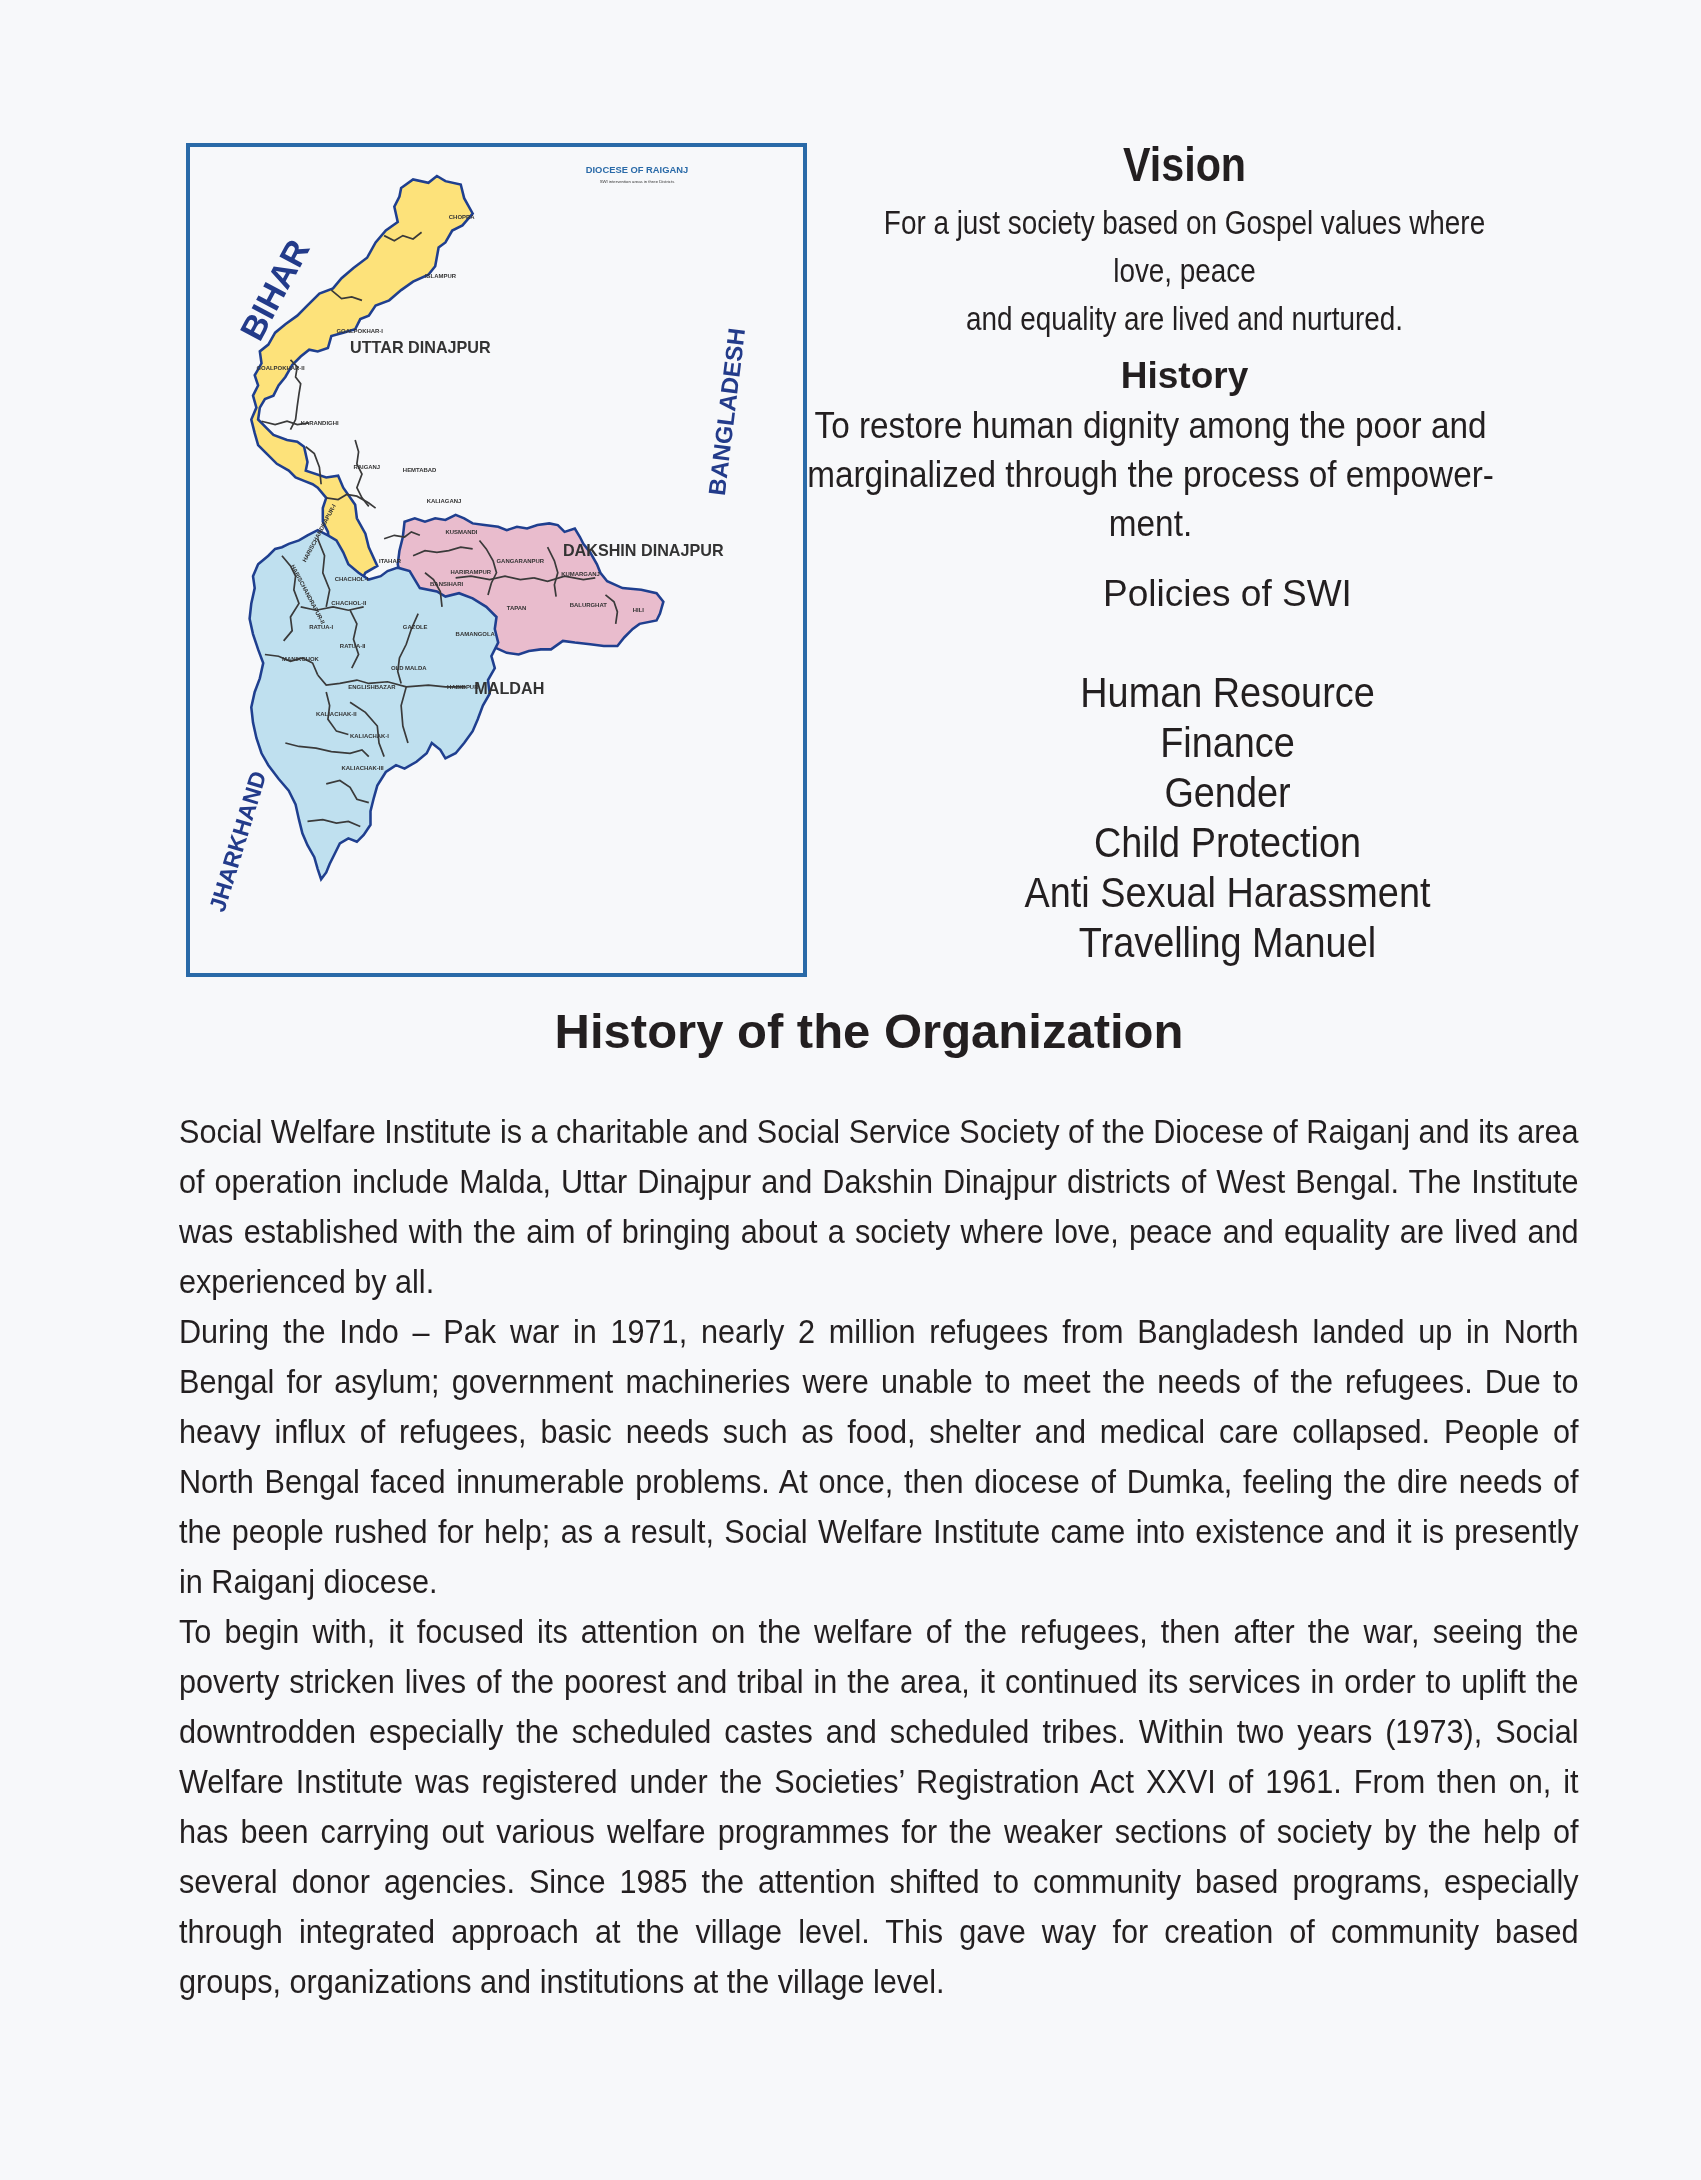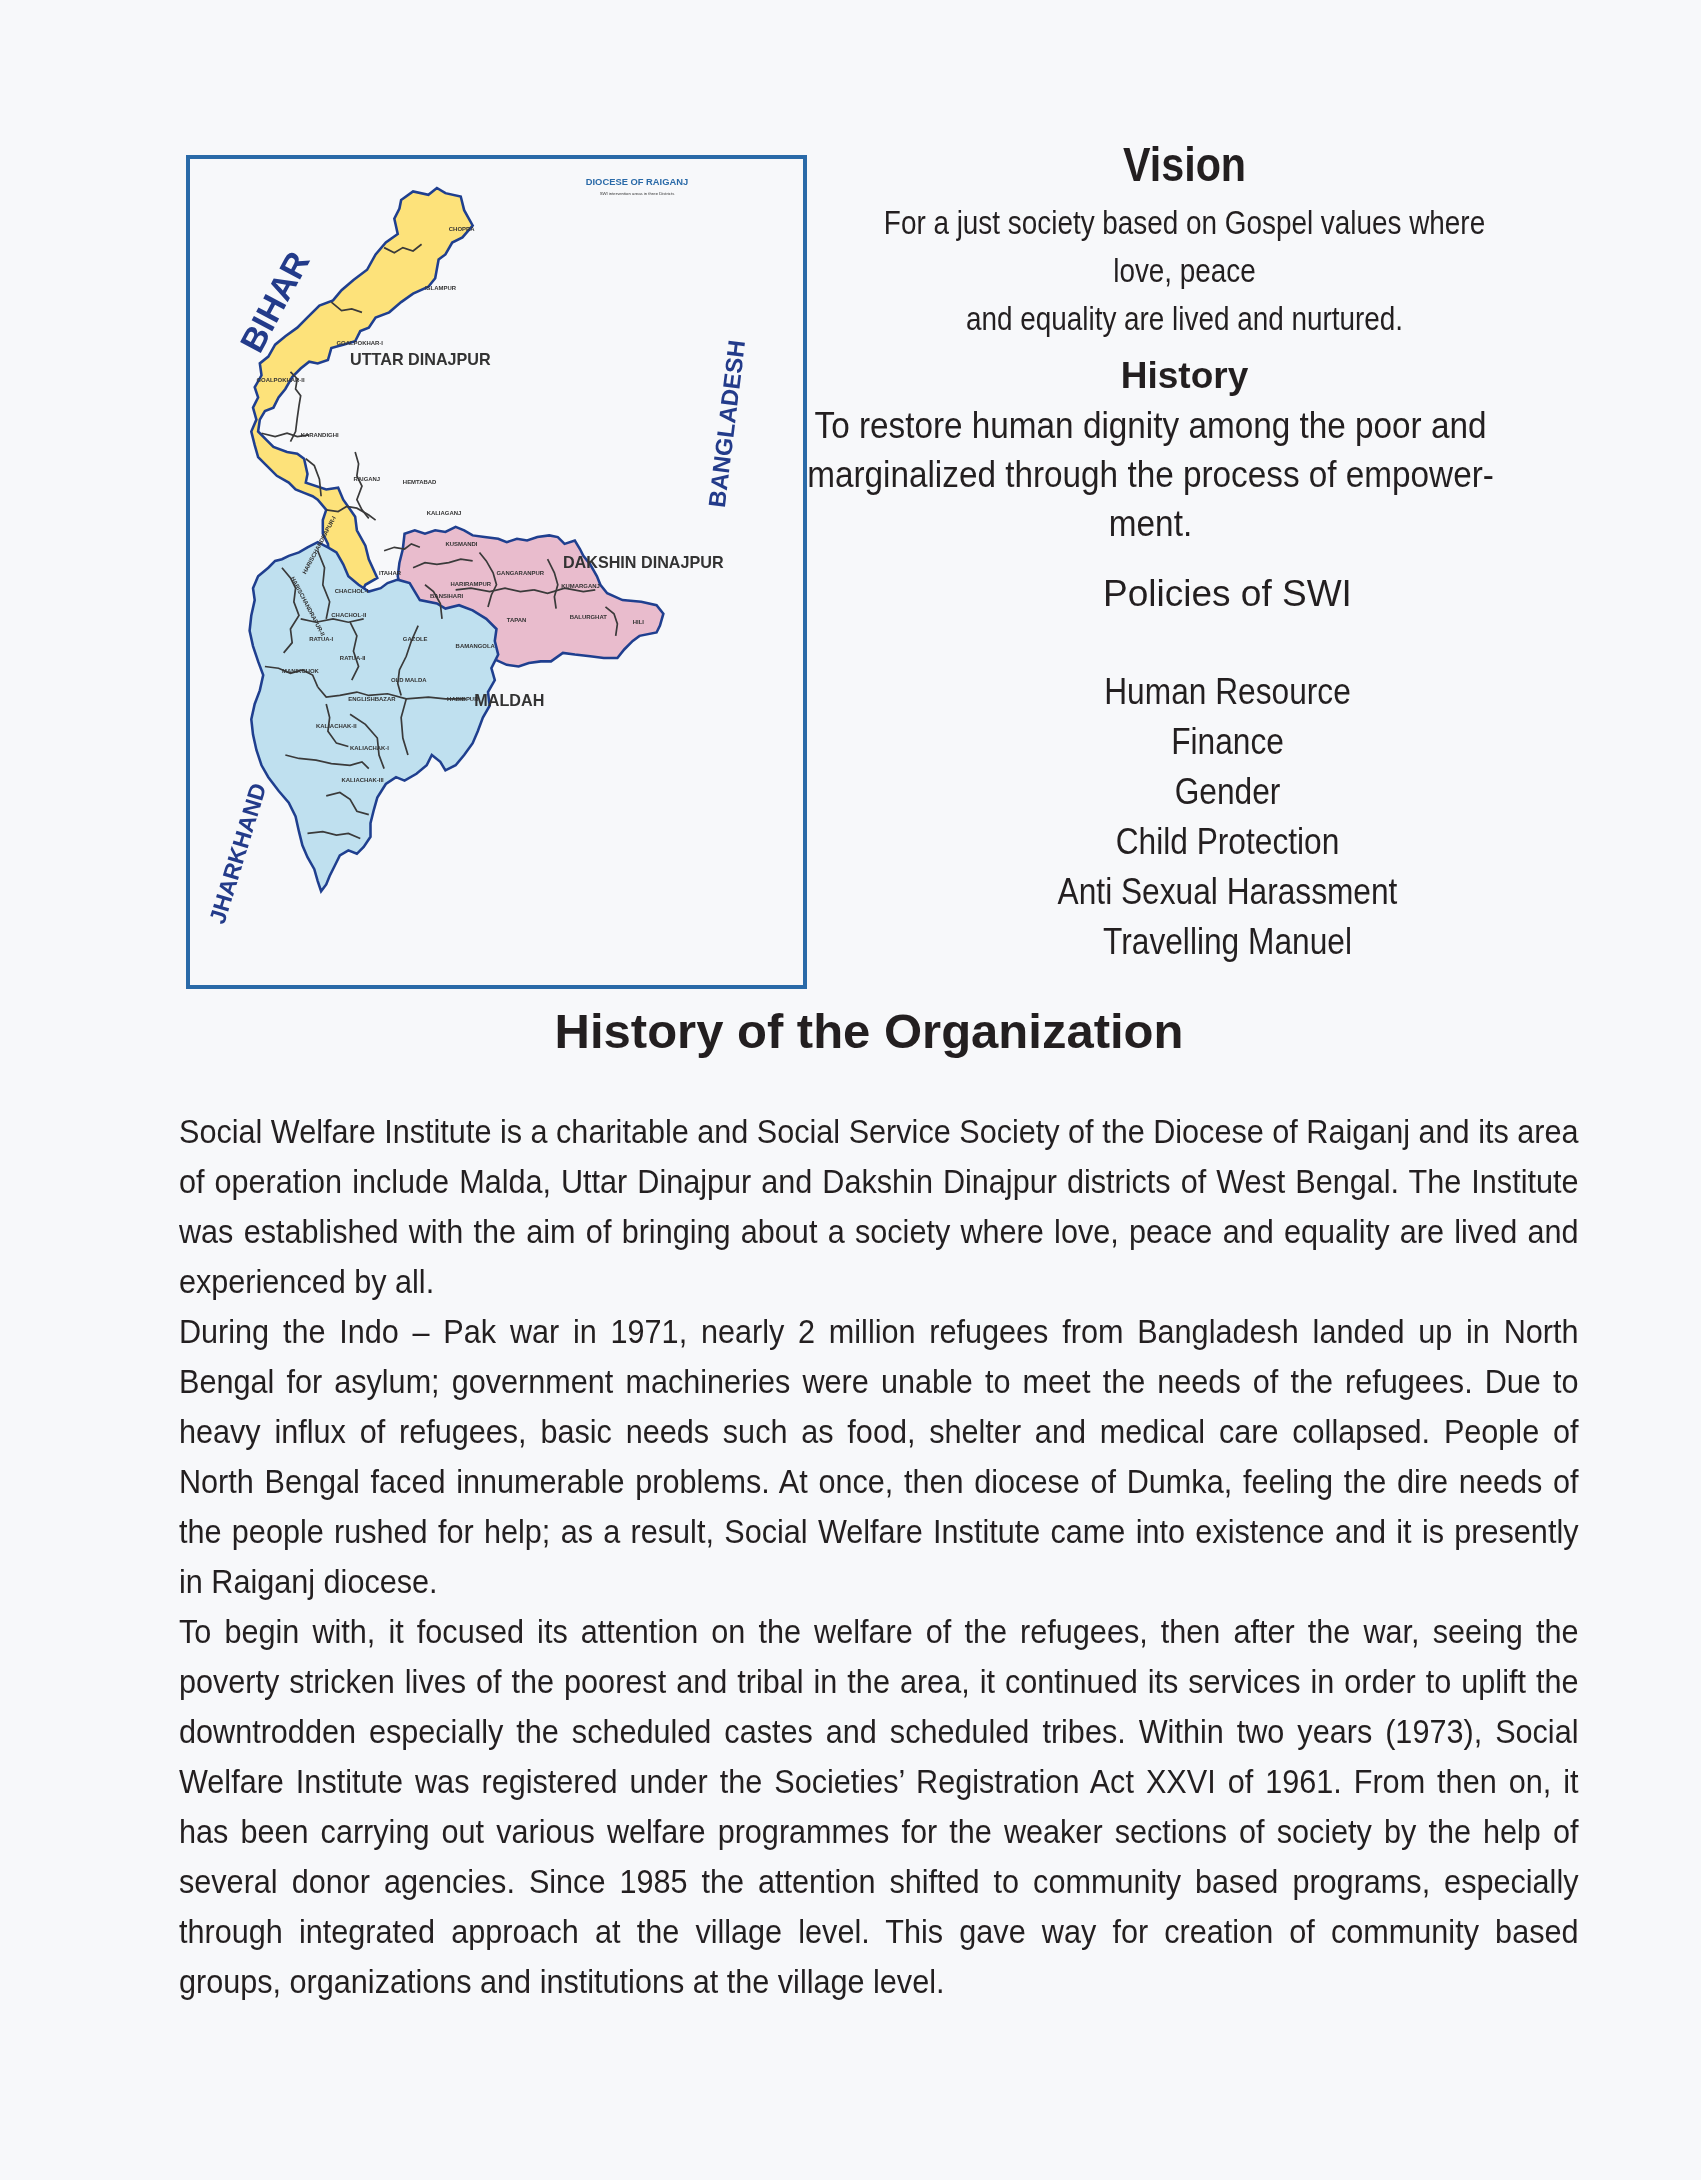--- a/index.html
+++ b/index.html
@@ -17,21 +17,20 @@
     }
     .map-frame {
       position: absolute;
       left: 186px;
       top: 143px;
       width: 613px;
       height: 826px;
       border: 4.3px solid #2a6aa8;
       background: #f7f8fa;
       box-sizing: content-box;
-      margin-top: 12px;
     }
     .map-frame svg {
       position: absolute;
       left: 0;
       top: 0;
       width: 613px;
       height: 826px;
     }
     .right-col {
       position: absolute;
@@ -82,21 +81,21 @@
       font-weight: normal;
       line-height: 51px;
     }
     .policies-list {
       position: absolute;
       left: 43px; width: 767px;
       top: 532px;
       margin: 0;
       padding: 0;
       list-style: none;
-      font-size: 36px;
+      font-size: 43px;
       line-height: 50px;
     }
     .policies-list li {
       transform: scaleX(0.88);
     }
     .history-title {
       position: absolute;
       left: 0;
       width: 1738px;
       top: 998px;

